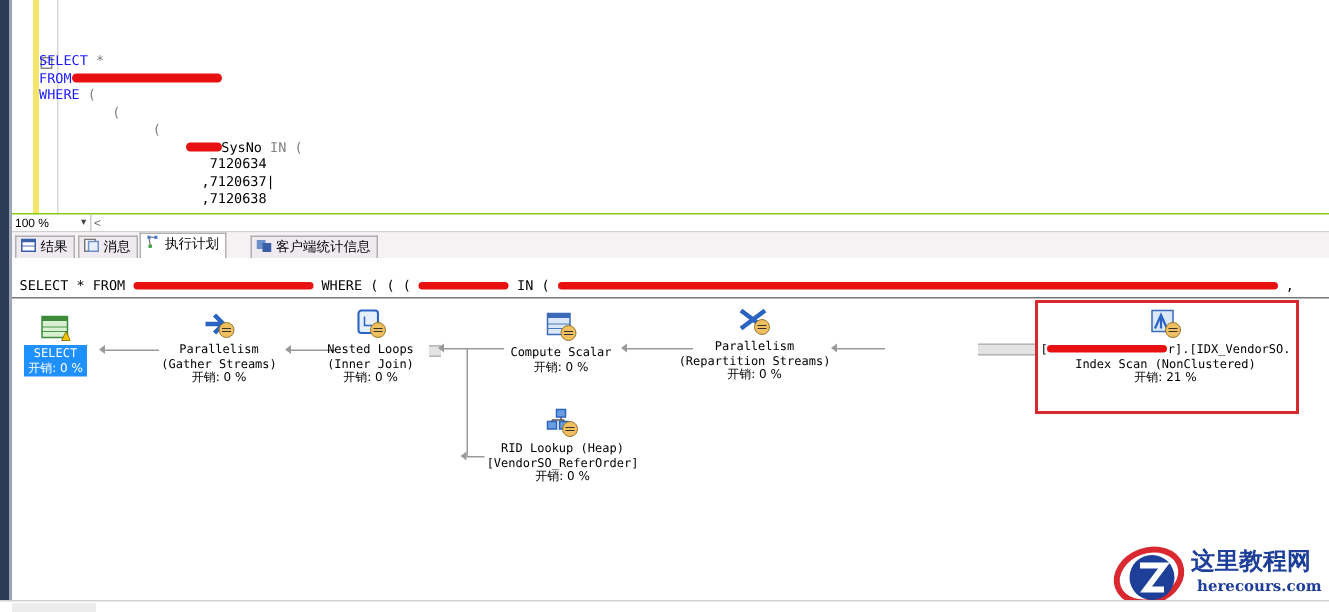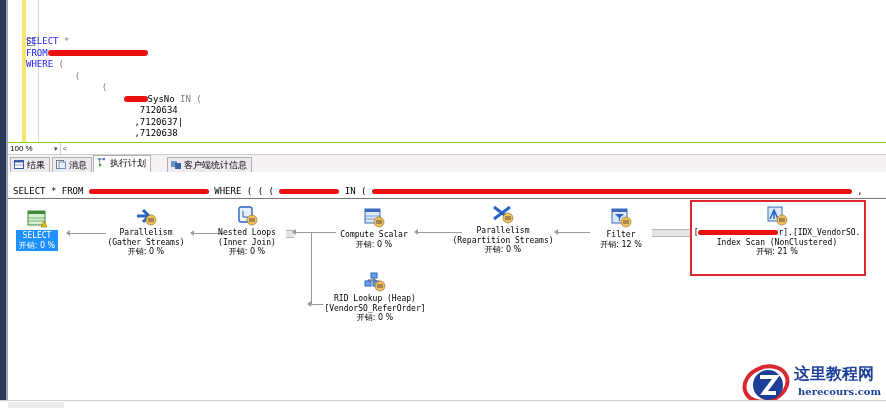--- a/index.html
+++ b/index.html
@@ -165,31 +165,20 @@
     <svg class="icon" width="22" height="20" viewBox="0 0 22 20">
         <path d="M2 3 L10 9 L2 15 M18 3 L10 9 L18 15" stroke="#2a64c2" stroke-width="3" fill="none"></path>
         <circle cx="16" cy="14" r="5" fill="#f0c060" stroke="#8a6a20" stroke-width="0.6"></circle>
         <path d="M13 13 h6 M13 15 h6" stroke="#333" stroke-width="0.8"></path>
       </svg>
     <div>Parallelism</div>
     <div>(Repartition Streams)</div>
     <div class="cost">开销: 0 %</div>
   </div>
 
-  <div class="node" style="left:586px; top:36px; width:54px;">
-    <svg class="icon" width="22" height="20" viewBox="0 0 22 20">
-        <rect x="2" y="1" width="15" height="14" fill="#dbe8f8" stroke="#3a6ab8"></rect>
-        <rect x="2" y="1" width="15" height="3" fill="#3a6ab8"></rect>
-        <polygon points="5,6 14,6 10,10 10,13 9,13 9,10" fill="#2a64c2"></polygon>
-        <circle cx="16" cy="14" r="5" fill="#f0c060" stroke="#8a6a20" stroke-width="0.6"></circle>
-        <path d="M13 13 h6 M13 15 h6" stroke="#333" stroke-width="0.8"></path>
-      </svg>
-    <div>Filter</div>
-    <div class="cost">开销: 12 %</div>
-  </div>
 
   <div class="hl-box" style="left:682px; top:28px; width:172px; height:72px;"></div>
   <div class="node" style="left:684px; top:34px; width:170px;">
     <svg class="icon" width="22" height="20" viewBox="0 0 22 20">
         <rect x="2" y="1" width="14" height="14" fill="#dbe8f8" stroke="#3a6ab8"></rect>
         <path d="M4 13 L8 4 L12 13 M8 4 L8 13" stroke="#2a64c2" stroke-width="1.5" fill="none"></path>
         <circle cx="16" cy="14" r="5" fill="#f0c060" stroke="#8a6a20" stroke-width="0.6"></circle>
         <path d="M13 13 h6 M13 15 h6" stroke="#333" stroke-width="0.8"></path>
       </svg>
     <div><span>[</span><span class="redact" style="width:80px;height:5px"></span><span>r].[IDX_VendorSO.</span></div>

